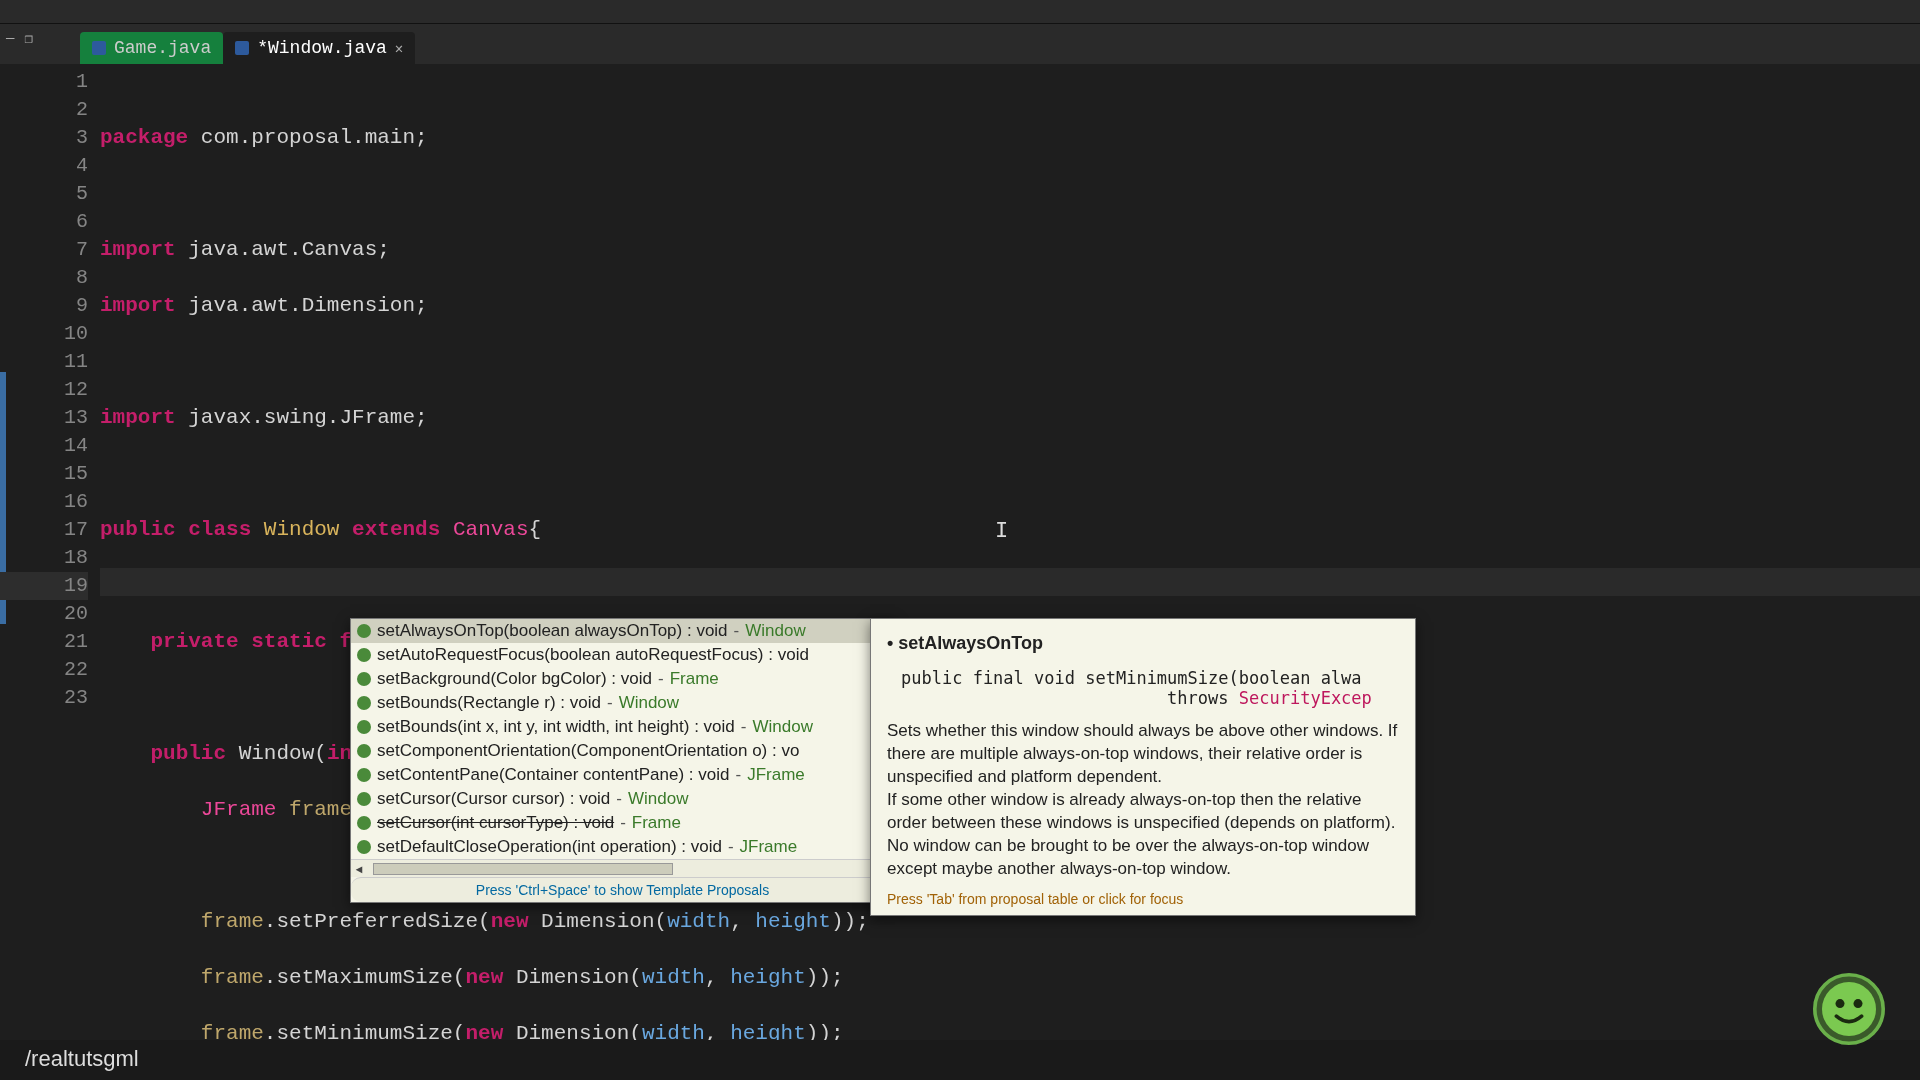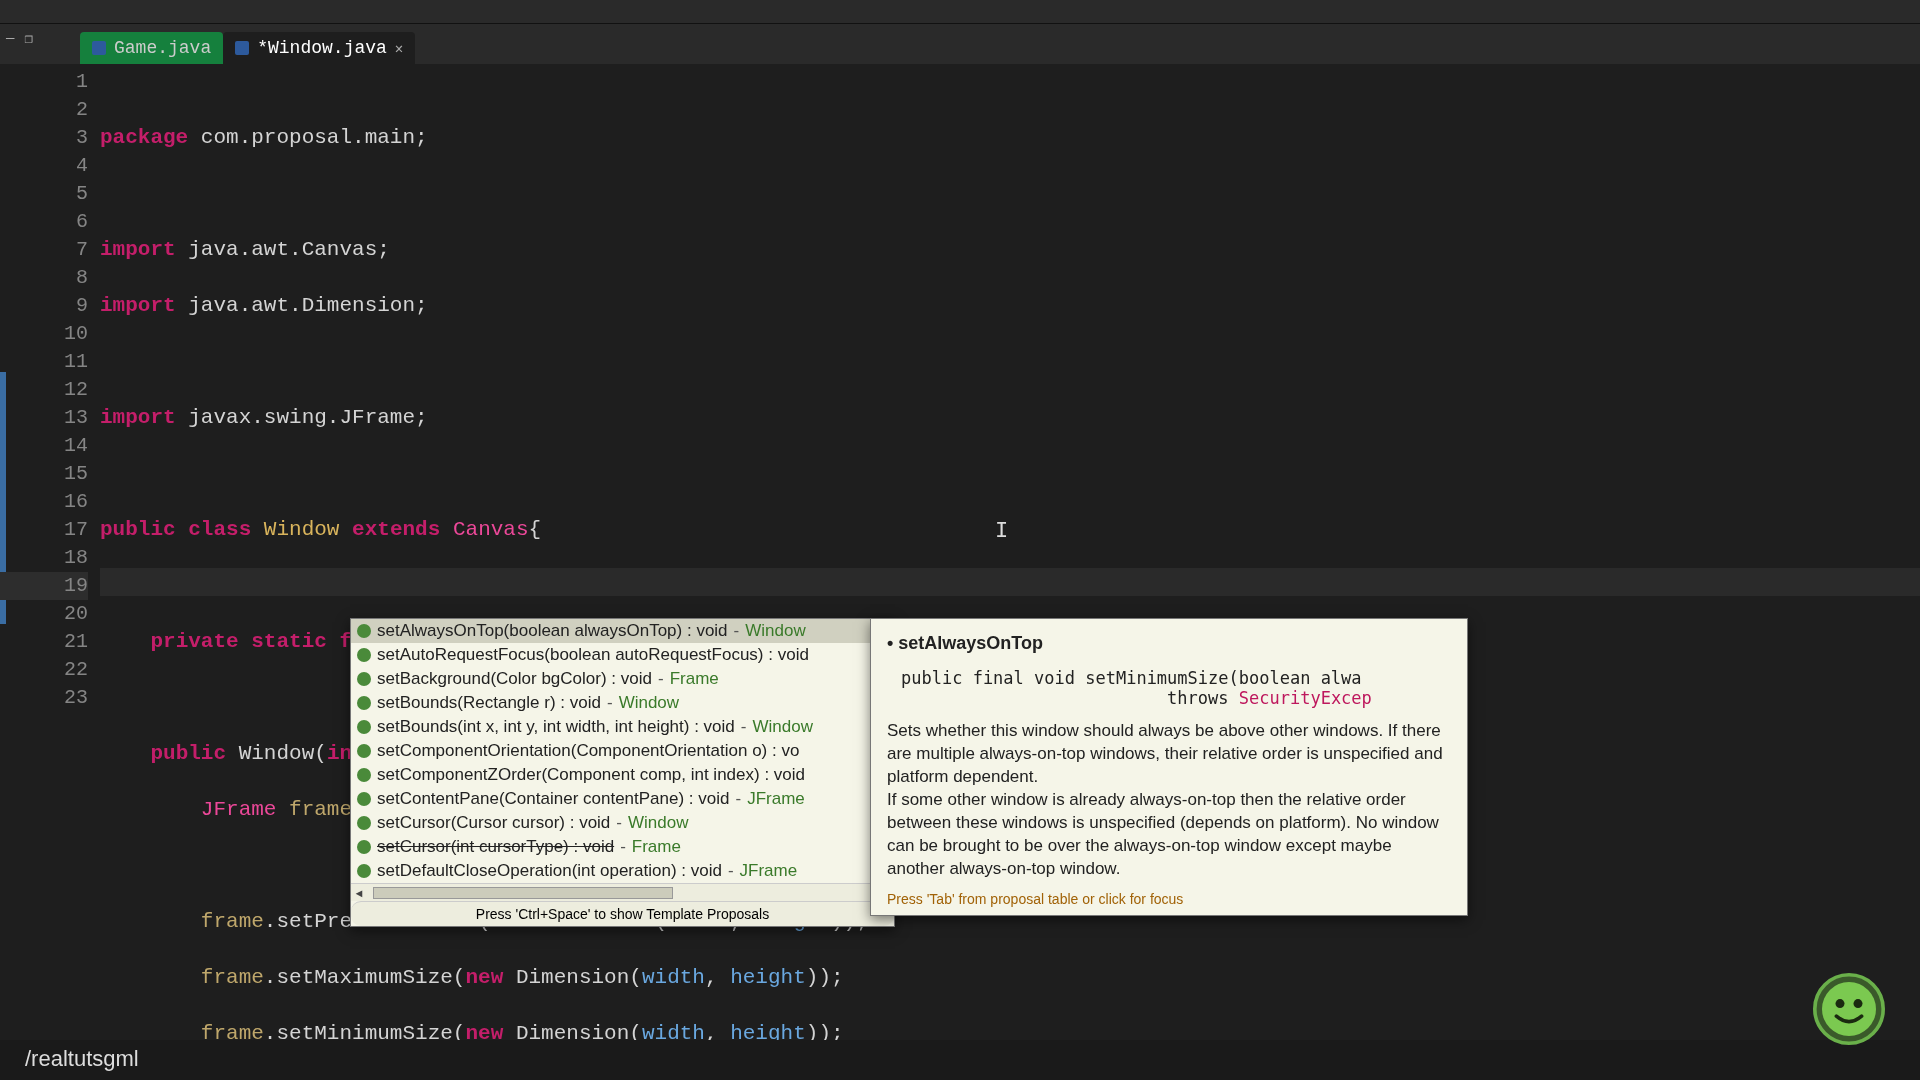--- a/index.html
+++ b/index.html
@@ -142,21 +142,21 @@
     width: 14px; height: 14px;
     background: #4a8a3a;
     border-radius: 50%;
     flex-shrink: 0;
   }
   .completion-list .ret { color: #3a7a2a; }
   .completion-list .sep { color: #555; }
   .completion-list .hint {
     padding: 4px 8px;
     font-size: 14px;
-    color: #000000;
+    color: #0369a1;
     background: #ededde;
     border-top: 1px solid #ccc;
     text-align: center;
     border-radius: 10px;
   }
   .completion-list .hscroll {
     height: 18px;
     background: #ededde;
     position: relative;
     display: flex;
@@ -187,21 +187,21 @@
     height: 16px; text-align: center; font-size: 10px; color: #444;
   }
   .completion-list .vscroll .thumb {
     position: absolute;
     top: 20px; left: 3px;
     width: 12px; height: 40px;
     background: #ccccbb;
     border: 1px solid #999;
   }
   .doc-popup {
-    width: 598px;
+    width: 546px;
     left: 870px;
     top: 618px;
     padding: 14px 16px 8px 16px;
   }
   .doc-popup .title { font-weight: bold; margin-bottom: 14px; font-size: 18px; }
   .doc-popup .title::before {
     content: "• ";
   }
   .doc-popup .sig {
     font-family: Consolas, monospace;
@@ -343,24 +343,20 @@
         <span>setBounds(int x, int y, int width, int height) : void</span>
         <span class="sep"> - </span>
         <span class="ret">Window</span>
       </div>
       <div class="item">
         <span class="method-icon"></span>
         <span>setComponentOrientation(ComponentOrientation o) : vo</span>
       </div>
       <div class="item">
         <span class="method-icon"></span>
-        <span>setComponentZOrder(Component comp, int index) : void</span>
-      </div>
-      <div class="item">
-        <span class="method-icon"></span>
         <span>setContentPane(Container contentPane) : void</span>
         <span class="sep"> - </span>
         <span class="ret">JFrame</span>
       </div>
       <div class="item">
         <span class="method-icon"></span>
         <span>setCursor(Cursor cursor) : void</span>
         <span class="sep"> - </span>
         <span class="ret">Window</span>
       </div>

